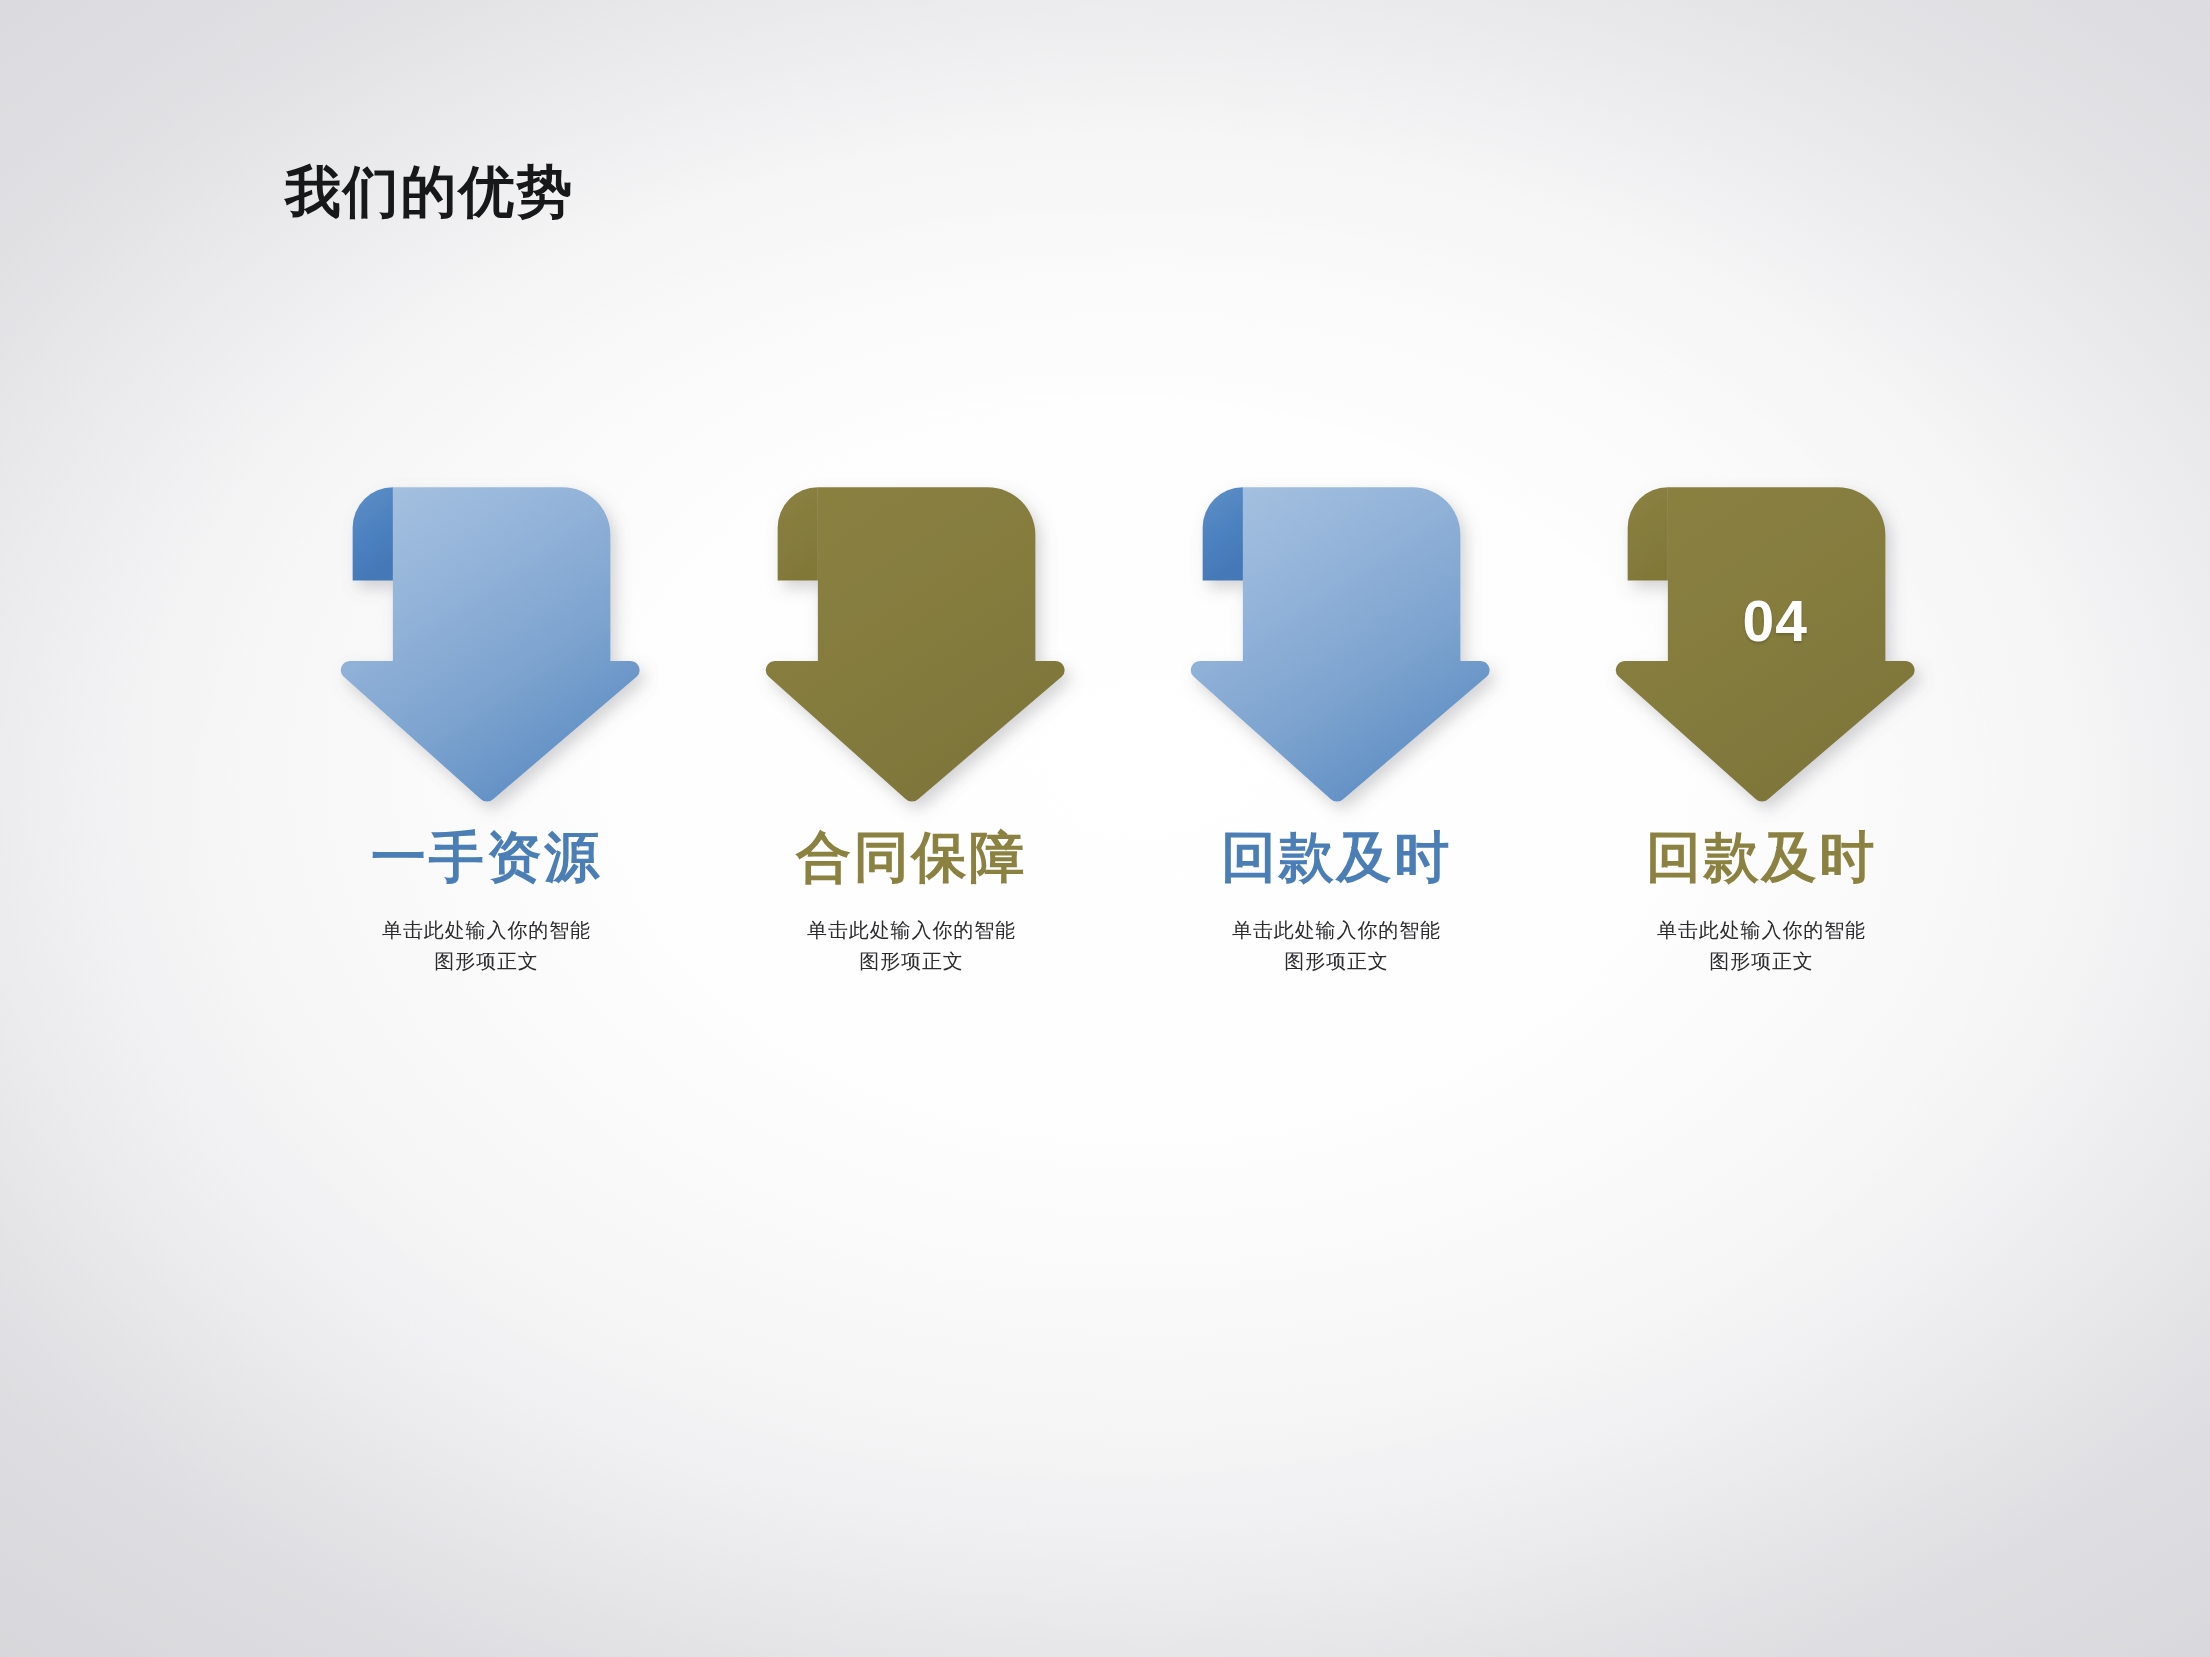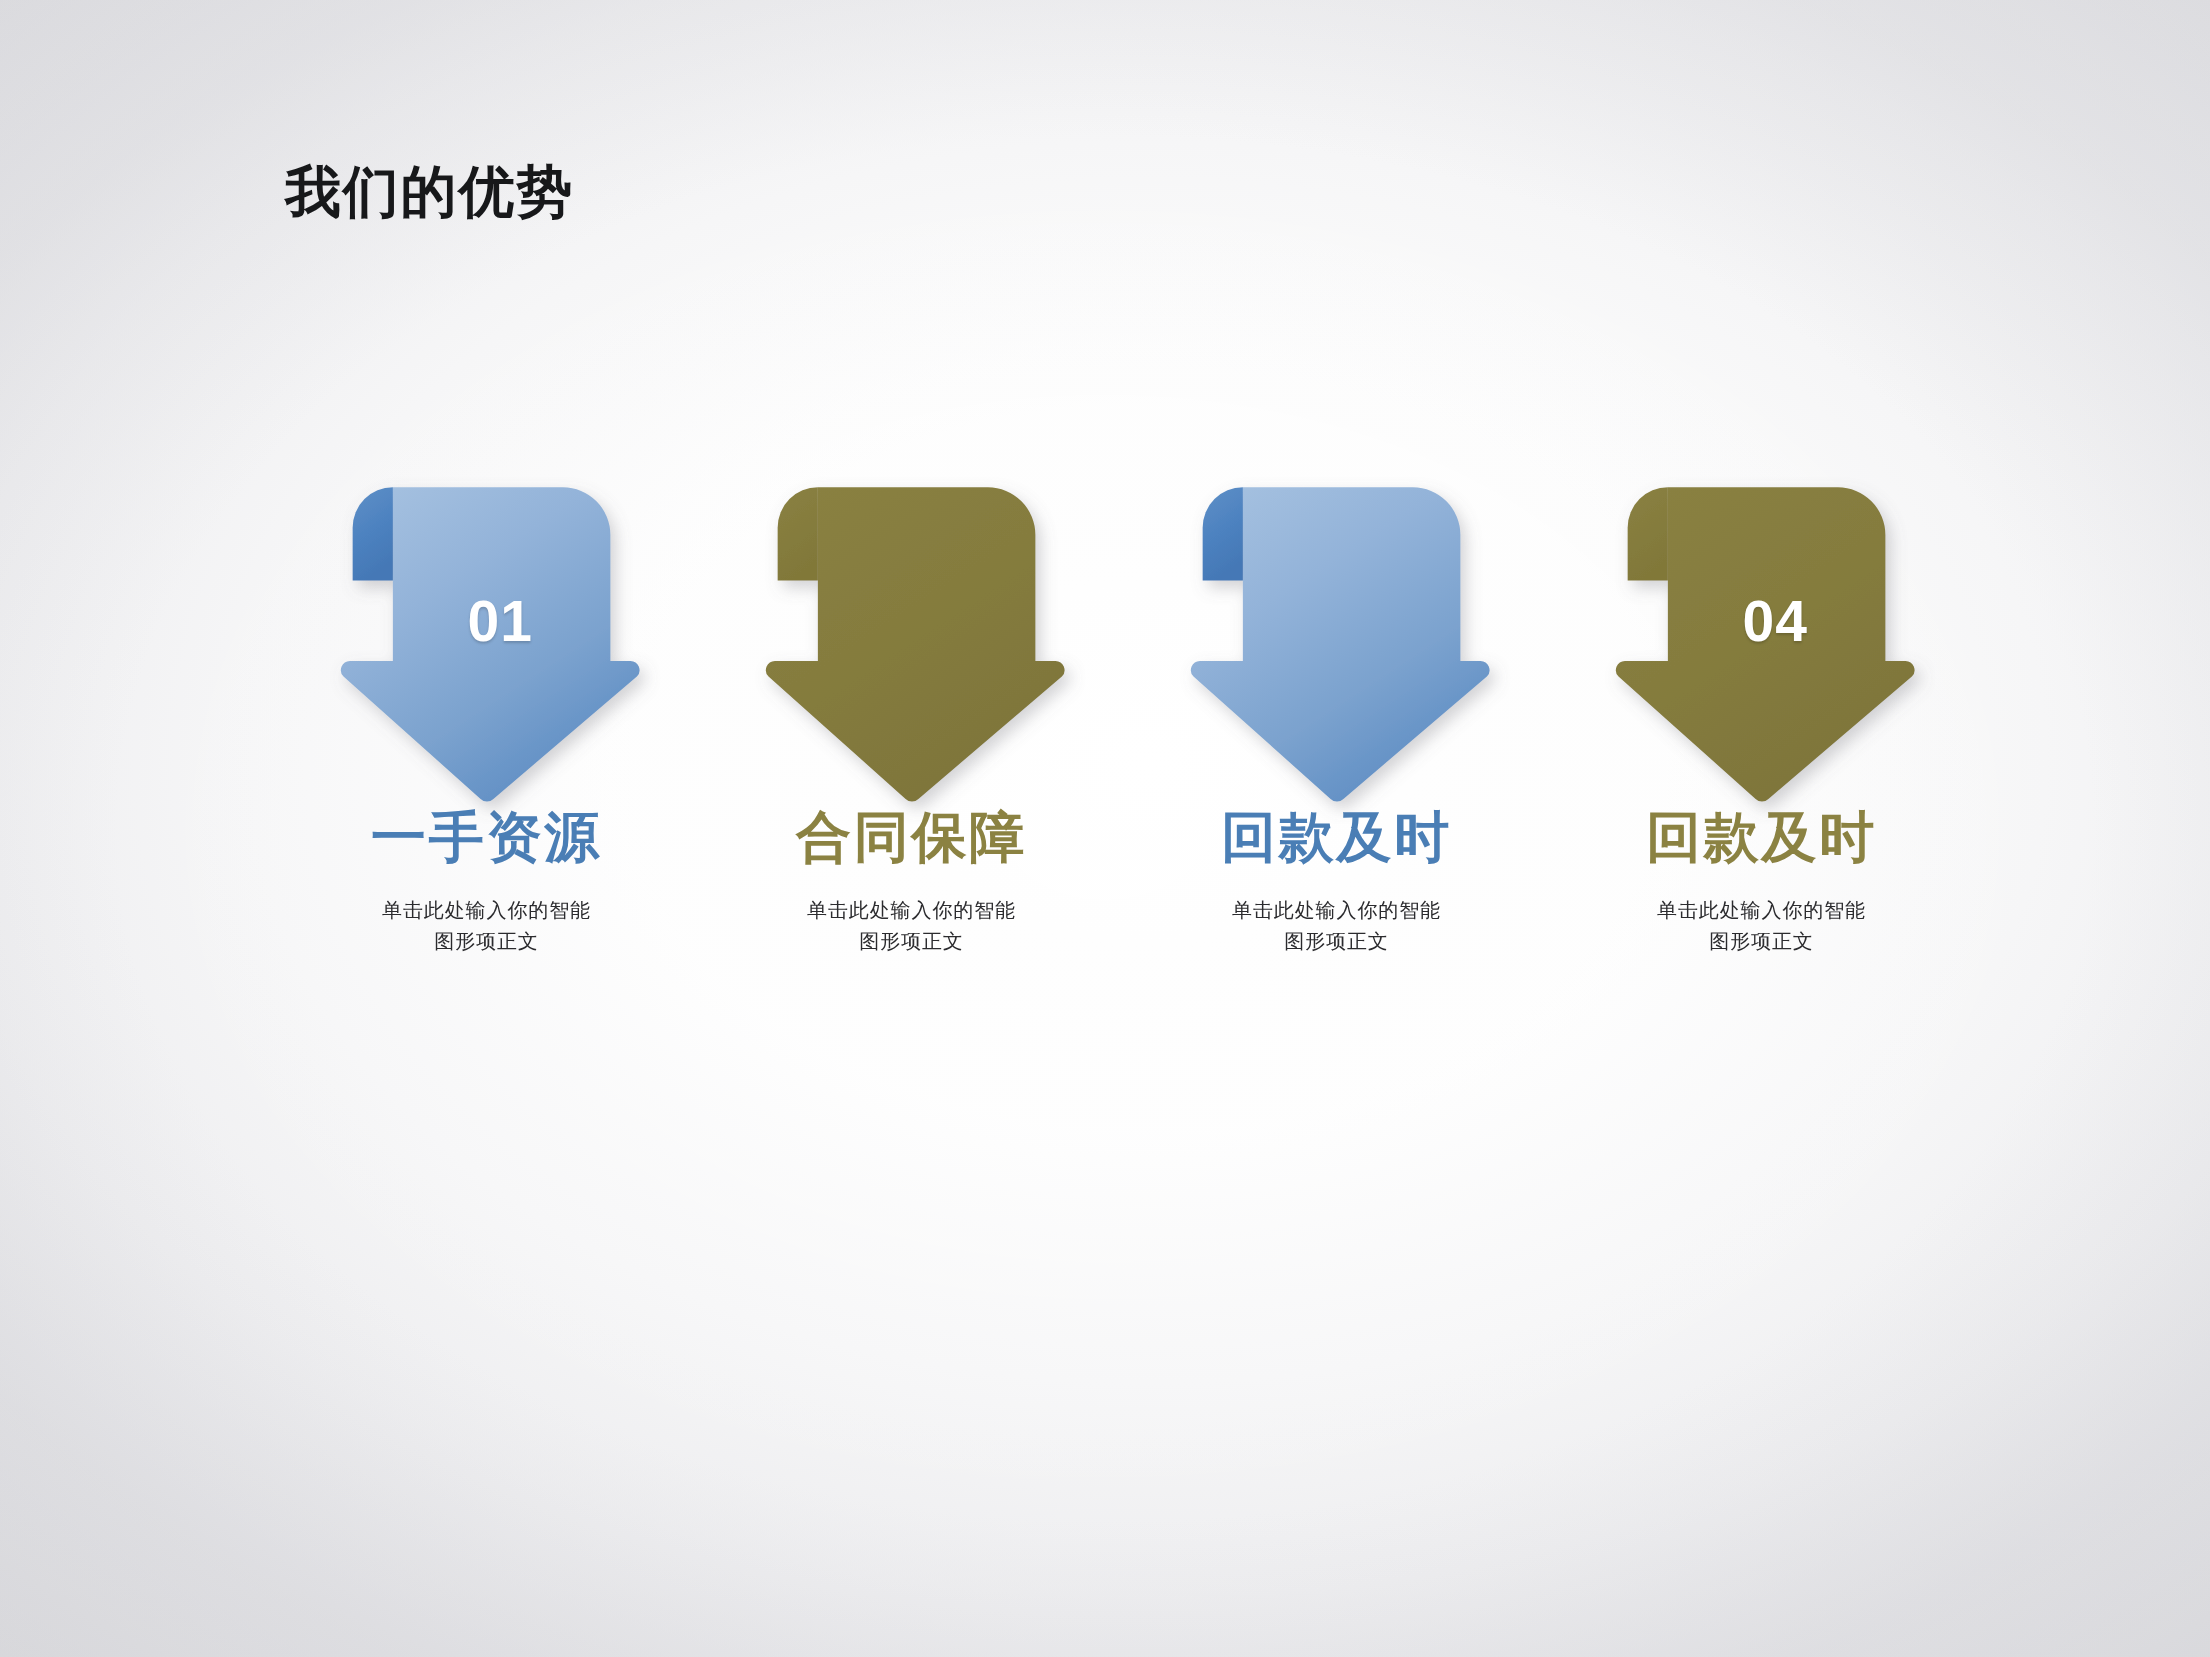--- a/index.html
+++ b/index.html
@@ -96,20 +96,21 @@
     font-size: 57px;
     color: #ffffff;
     letter-spacing: 0.9px;
     text-shadow: 0 1.8px 2.7px rgba(0,0,0,0.18);
     padding-left: 27.4px;
     pointer-events: none;
   }
 
   
   .heading {
+    margin-top: 20px;
     font-size: 55px;
     line-height: 1.05;
     font-weight: bold;
     letter-spacing: 2.7px;
     white-space: nowrap;
     text-align: center;
   }
 
   .body-text {
     margin-top: 28px;
@@ -178,21 +179,20 @@
                      a10 10 0 0 1 7 -17
                      h47
                      Z" fill="url(#gradBlueBody)"></path>
             <path d="M62 8
                      a44 44 0 0 0 -44 44
                      V110
                      h44
                      Z" fill="url(#gradBlueCurl)"></path>
           </g>
         </svg>
-        <div class="arrow-number">01</div>
       </div>
       <div class="heading" style="color:#4a7eb5">一手资源</div>
       <div class="body-text">
         <div>单击此处输入你的智能</div>
         <div>图形项正文</div>
       </div>
     </div>
 
     <div class="column">
       <div class="arrow-wrap">

